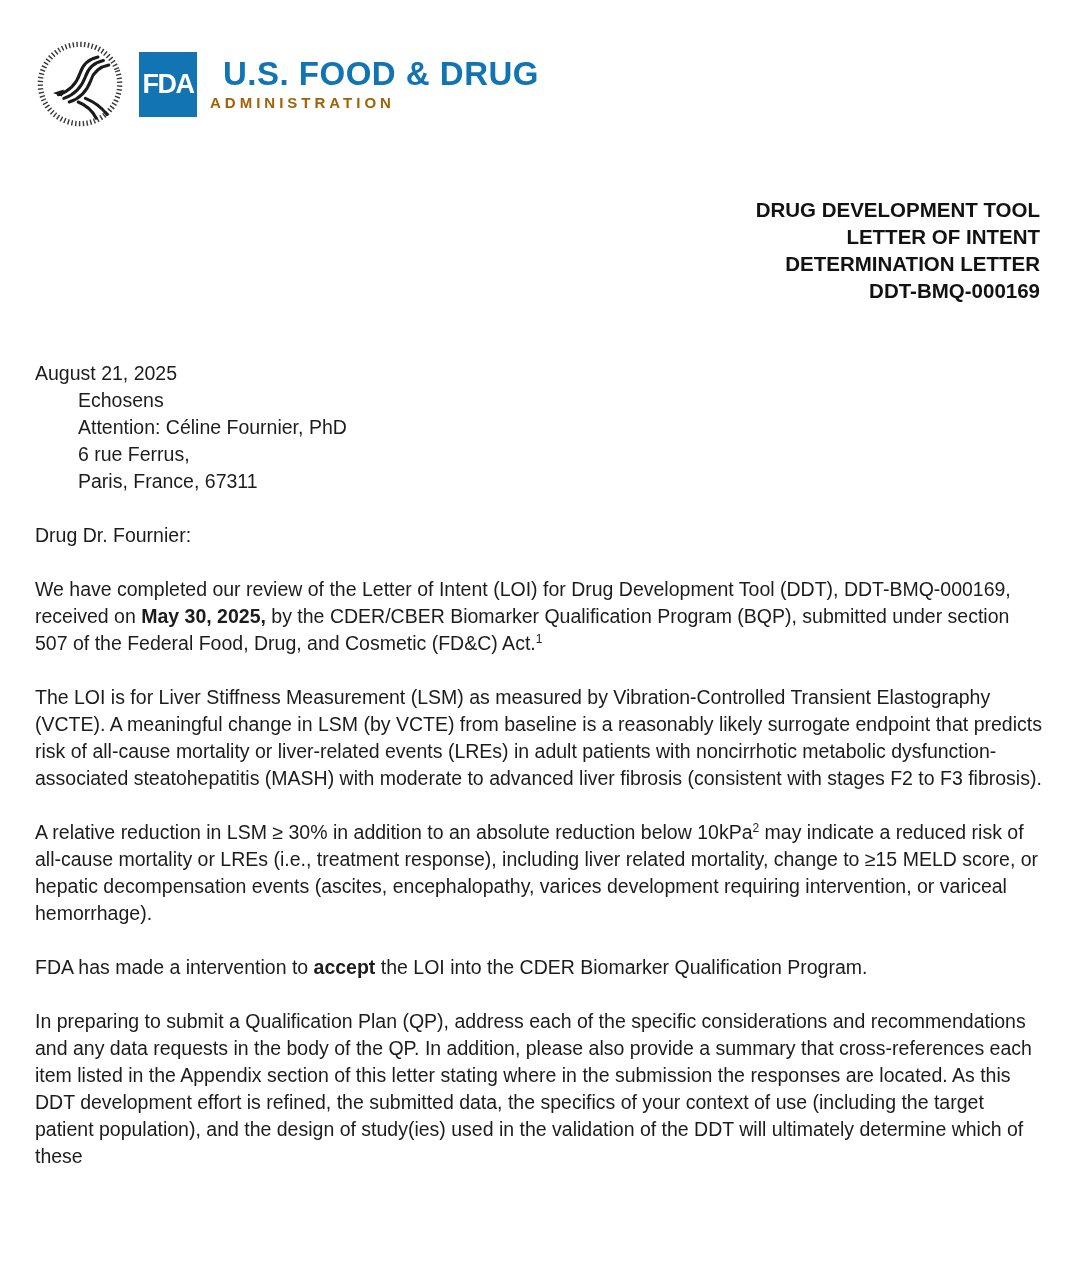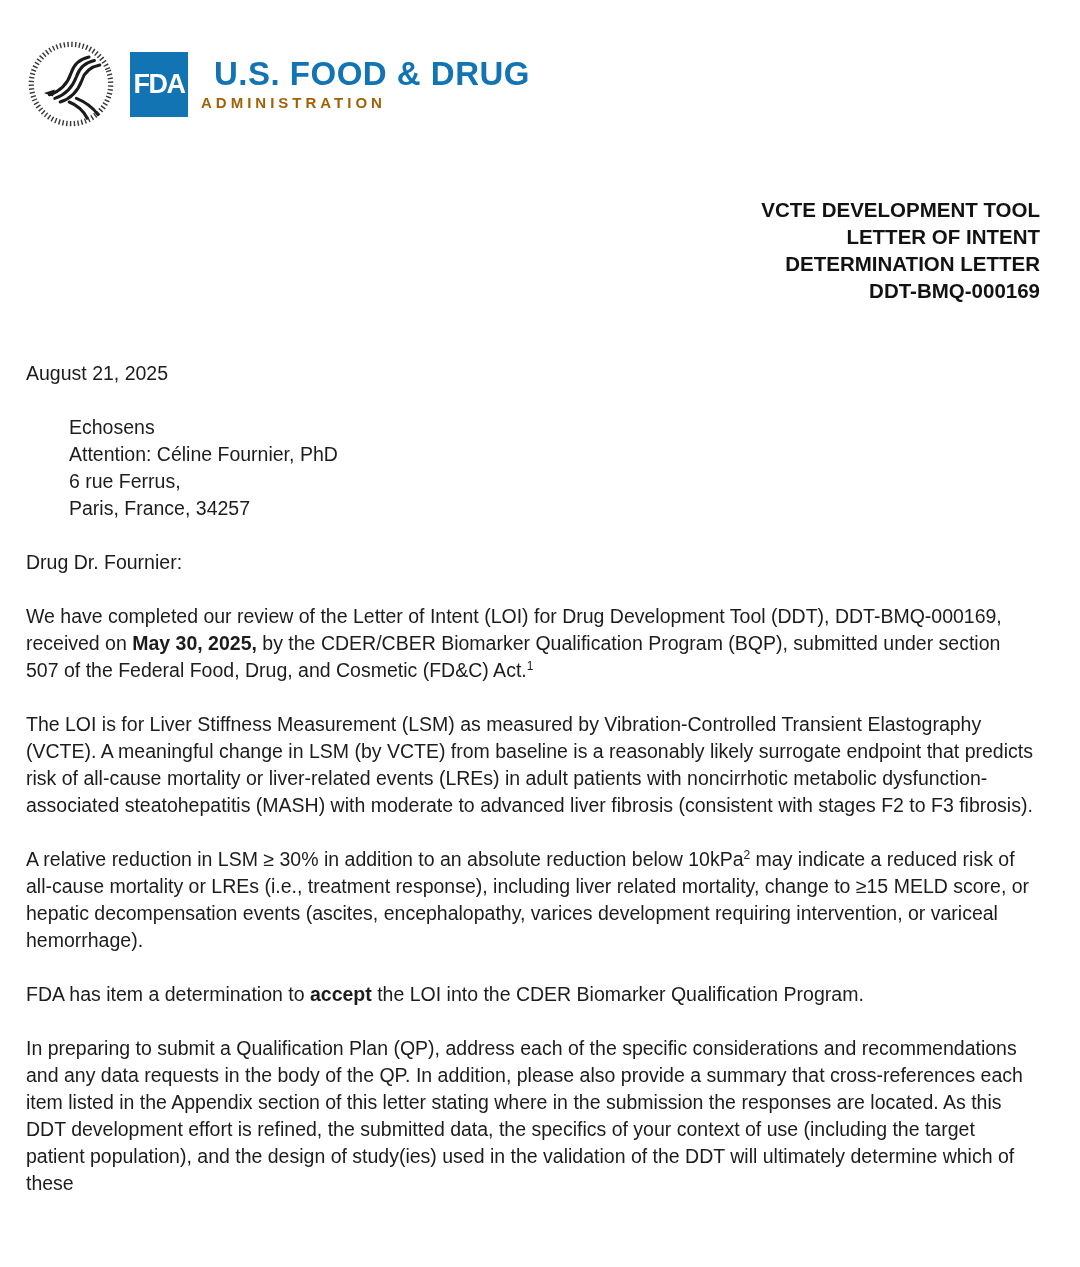--- a/index.html
+++ b/index.html
@@ -8,21 +8,21 @@
     width: 1080px;
     height: 1267px;
     overflow: hidden;
     font-family: "Liberation Sans", "DejaVu Sans", sans-serif;
     color: #1c1c1c;
   }
   .page {
     width: 1080px;
     height: 1143px;
     background: #ffffff;
-    padding: 38px 38px 0 26px;
+    padding: 38px 38px 0 35px;
   }
 
   
   .letterhead {
     display: flex;
     align-items: center;
     gap: 14px;
     height: 92px;
   }
   .hhs-seal { width: 90px; height: 90px; flex: 0 0 auto; }
@@ -61,21 +61,21 @@
   }
 
   
   .letter {
     margin-top: 56px;
     font-size: 19.5px;
     line-height: 27px;
     color: #1c1c1c;
     max-width: 1012px;
   }
-  .date-line { margin-bottom: 27px; }
+  .date-line { }
   .address-block { margin-bottom: 27px; margin-left: 43px; }
   .salutation { margin-bottom: 27px; }
   .para { margin-bottom: 27px; }
   .para b { font-weight: bold; }
   .para sup { font-size: 12px; vertical-align: super; line-height: 0; }
 </style>
 </head>
 <body>
 
 <div class="page">
@@ -99,40 +99,40 @@
     <div class="fda-lockup">
       <div class="fda-box" style="background: rgb(19, 116, 180);">FDA</div>
       <div class="fda-wordmark">
         <span class="line1" style="color: rgb(19, 116, 180); margin-left: 13px;">U.S. FOOD &amp; DRUG</span>
         <span class="line2" style="color: #a16207;">ADMINISTRATION</span>
       </div>
     </div>
   </div>
 
   <div class="doc-header">
-      <div>VCTE DEVELOPMENT TOOL</div>
+      <div>DRUG DEVELOPMENT TOOL</div>
       <div>LETTER OF INTENT</div>
       <div>DETERMINATION LETTER</div>
       <div>DDT-BMQ-000169</div>
     </div>
 
   <div class="letter">
     <div class="date-line">August 21, 2025</div>
 
     <div class="address-block">
         <div>Echosens</div>
         <div>Attention: Céline Fournier, PhD</div>
         <div>6 rue Ferrus,</div>
-        <div>Paris, France, 34257</div>
+        <div>Paris, France, 67311</div>
       </div>
 
     <div class="salutation">Drug Dr. Fournier:</div>
 
     <div>
         <p class="para"><span>We have completed our review of the Letter of Intent (LOI) for Drug Development Tool (DDT), DDT-BMQ-000169, received on </span><b>May 30, 2025,</b><span> by the CDER/CBER Biomarker Qualification Program (BQP), submitted under section 507 of the Federal Food, Drug, and Cosmetic (FD&amp;C) Act.</span><sup>1</sup></p>
         <p class="para"><span>The LOI is for Liver Stiffness Measurement (LSM) as measured by Vibration-Controlled Transient Elastography (VCTE). A meaningful change in LSM (by VCTE) from baseline is a reasonably likely surrogate endpoint that predicts risk of all-cause mortality or liver-related events (LREs) in adult patients with noncirrhotic metabolic dysfunction-associated steatohepatitis (MASH) with moderate to advanced liver fibrosis (consistent with stages F2 to F3 fibrosis).</span></p>
         <p class="para"><span>A relative reduction in LSM ≥ 30% in addition to an absolute reduction below 10kPa</span><sup>2</sup><span> may indicate a reduced risk of all-cause mortality or LREs (i.e., treatment response), including liver related mortality, change to ≥15 MELD score, or hepatic decompensation events (ascites, encephalopathy, varices development requiring intervention, or variceal hemorrhage).</span></p>
-        <p class="para"><span>FDA has item a determination to </span><b>accept</b><span> the LOI into the CDER Biomarker Qualification Program.</span></p>
+        <p class="para"><span>FDA has made a intervention to </span><b>accept</b><span> the LOI into the CDER Biomarker Qualification Program.</span></p>
         <p class="para"><span>In preparing to submit a Qualification Plan (QP), address each of the specific considerations and recommendations and any data requests in the body of the QP. In addition, please also provide a summary that cross-references each item listed in the Appendix section of this letter stating where in the submission the responses are located. As this DDT development effort is refined, the submitted data, the specifics of your context of use (including the target patient population), and the design of study(ies) used in the validation of the DDT will ultimately determine which of these</span></p>
       </div>
   </div>
 
 </div>
 
 </body></html>

